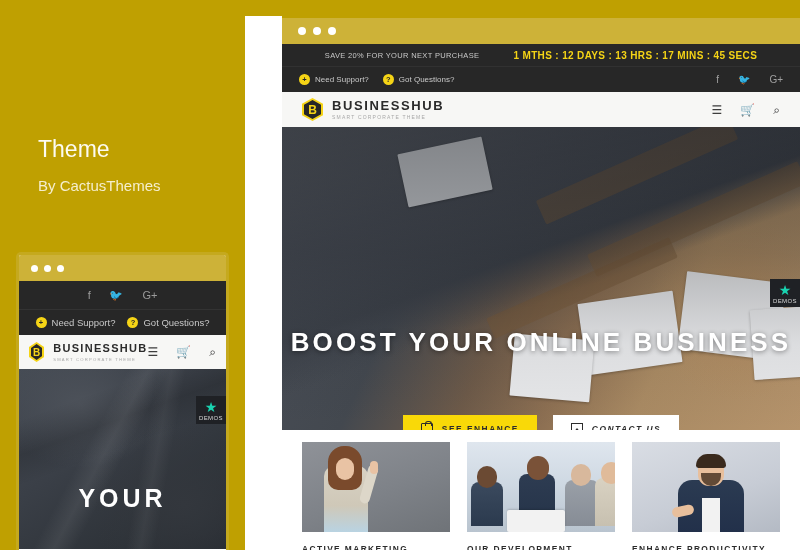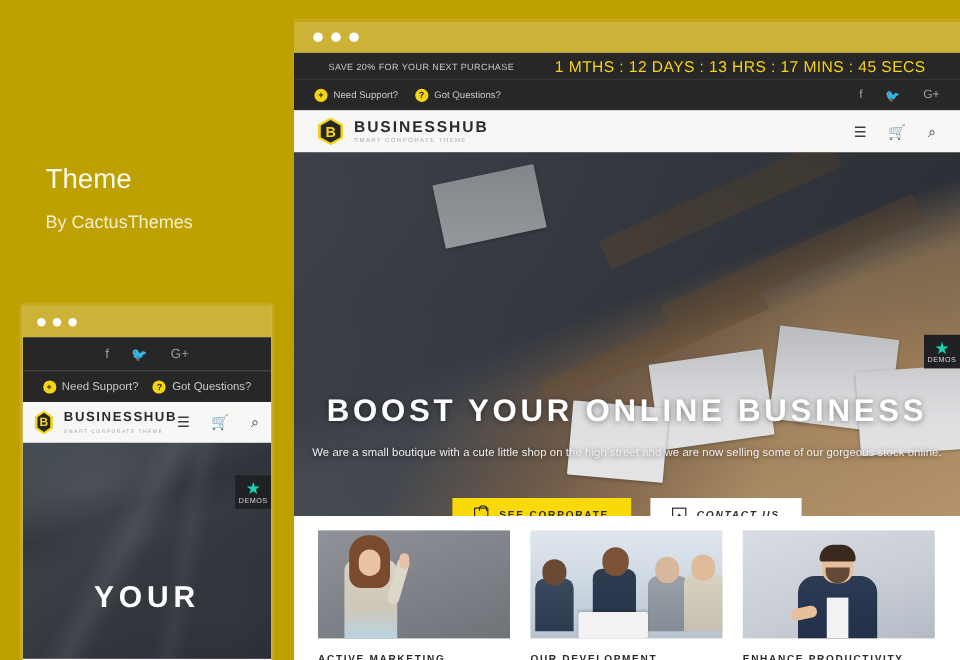--- a/index.html
+++ b/index.html
@@ -100,35 +100,36 @@
   }
   .demos-badge .star { color: #19d3b0; font-size: 14px; line-height: 13px; display:block; }
   .demos-badge .lbl { color: #d6d6d6; font-size: 6px; letter-spacing: 0.4px; display:block; margin-top:1px;}
 
   
   .browser {
     position: absolute; left: 245px; top: 16px;
     width: 555px; height: 534px;
     background: #ffffff; overflow: hidden;
     z-index: 3;
+    padding-left: 37px;
   }
   .browser-chrome {
     height: 28px; background: #cdb238;
     display: flex; align-items: center; padding-left: 16px; gap: 7px;
     border-top: 2px solid #bfa001;
   }
   .browser-chrome .dot { width: 8px; height: 8px; border-radius: 50%; background: #ffffff; }
 
   
   .countdown {
     background: #272727; height: 22px;
     display: flex; align-items: center; justify-content: center; gap: 34px;
   }
   .countdown .cd-text { color: #c8c8c8; font-size: 7.5px; letter-spacing: 0.35px; }
-  .countdown .cd-timer { color: #f5d416; font-size: 13px; letter-spacing: 0.35px; font-weight: 400; }
+  .countdown .cd-timer { color: #f5d416; font-size: 10px; letter-spacing: 0.35px; font-weight: 700; }
 
   
   .topbar {
     background: #272727; height: 26px;
     display: flex; align-items: center; padding: 0 17px;
     border-top: 1px solid #313131;
   }
   .topbar .sup-group { display: flex; align-items: center; gap: 14px; }
   .topbar .sup { display: flex; align-items: center; gap: 5px; font-size: 8px; color: #c9c9c9; }
   .topbar .social { margin-left: auto; display: flex; align-items: center; gap: 19px;
@@ -384,26 +385,25 @@
     <div class="paper" style="left:470px;top:180px;width:90px;height:70px;transform:rotate(-4deg);"></div>
     <div class="paper" style="left:230px;top:210px;width:80px;height:62px;transform:rotate(5deg);"></div>
     <div class="shade"></div>
 
     <div class="demos-badge-d">
       <span class="star">★</span>
       <span class="lbl">DEMOS</span>
     </div>
 
     <div class="hero-title">BOOST YOUR ONLINE BUSINESS</div>
-    <div class="hero-sub">We are a small boutique with a cute little shop on the high street and we are now selling some of our gorgeous stock online.</div>
 
     <div class="hero-cta">
       <div class="btn btn-primary">
         <span class="ico bag"></span>
-        <span>SEE CORPORATE</span>
+        <span>SEE ENHANCE</span>
       </div>
       <div class="btn btn-light">
         <span class="ico img"></span>
         <span>CONTACT US</span>
       </div>
     </div>
   </div>
 
   <div class="cards">
     <div class="card">

